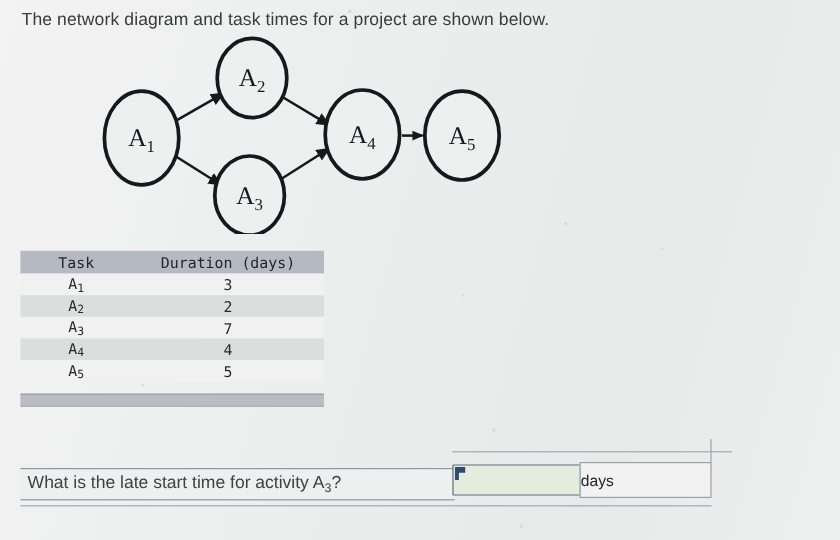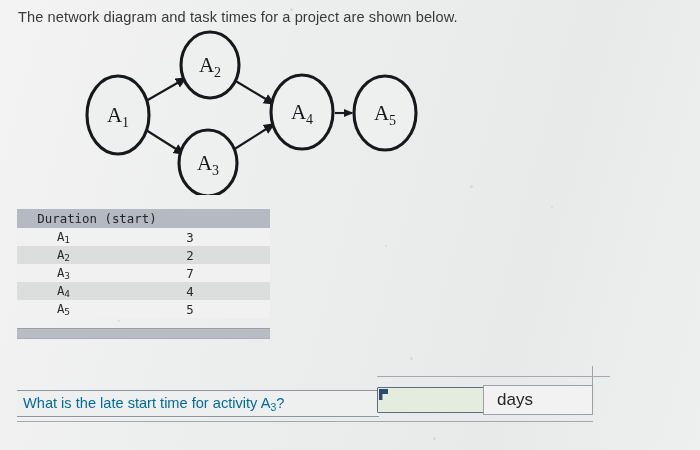--- a/index.html
+++ b/index.html
@@ -136,21 +136,21 @@
     width: 362px;
     height: 25px;
     border-top: 1.4px solid #8f969e;
     border-bottom: 1.4px solid #8f969e;
     display: flex;
     align-items: center;
     background: #eef0ef;
   }
   #question-text {
     font-size: 14.6px;
-    color: #0369a1;
+    color: #404040;
     padding-left: 6px;
     white-space: nowrap;
   }
   .q-sub {
     font-size: 10.4px;
     vertical-align: -3px;
   }
   #answer-input-wrap {
     position: absolute;
     left: 360px;
@@ -187,23 +187,23 @@
     top: 0px;
     width: 110px;
     height: 30px;
     box-sizing: border-box;
     border: 1.3px solid #9aa1a9;
     background: #f1f2f1;
     display: flex;
     align-items: center;
   }
   #unit-label {
-    font-size: 17px;
+    font-size: 13px;
     color: #26262a;
-    padding-left: 13px;
+    padding-left: 0;
   }
   #answer-top-rule {
     position: absolute;
     left: 360px;
     top: -9px;
     width: 233px;
     height: 0;
     border-top: 1.2px solid #a3a9b0;
   }
   #answer-bottom-rule {
@@ -281,21 +281,22 @@
     </g>
     <g>
       <ellipse class="node-ellipse" cx="325" cy="83" rx="31" ry="37"></ellipse>
       <text class="node-label" x="325" y="90" text-anchor="middle">A<tspan class="sub" dy="5">5</tspan></text>
     </g>
   </svg>
 </div>
 
 <div id="task-table">
   <div class="table-head-row">
-    <div class="col-duration">Duration (start)</div>
+    <div class="col-task">Task</div>
+    <div class="col-duration">Duration (days)</div>
   </div>
 
   <div class="table-body-row">
     <div class="col-task"><span>A</span><span class="cell-sub">1</span></div>
     <div class="col-duration">3</div>
   </div>
 
   <div class="table-body-row alt">
     <div class="col-task"><span>A</span><span class="cell-sub">2</span></div>
     <div class="col-duration">2</div>

